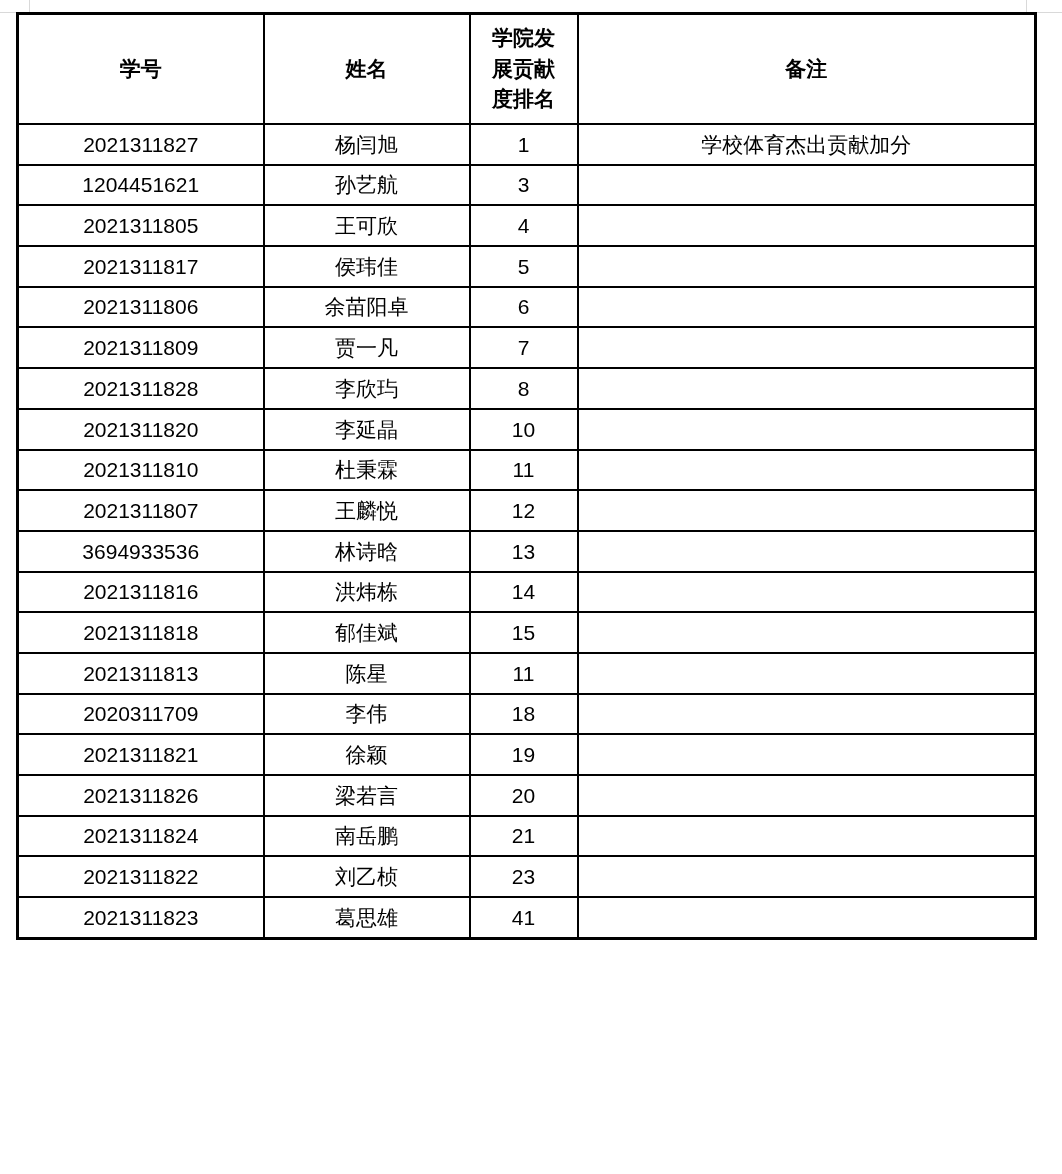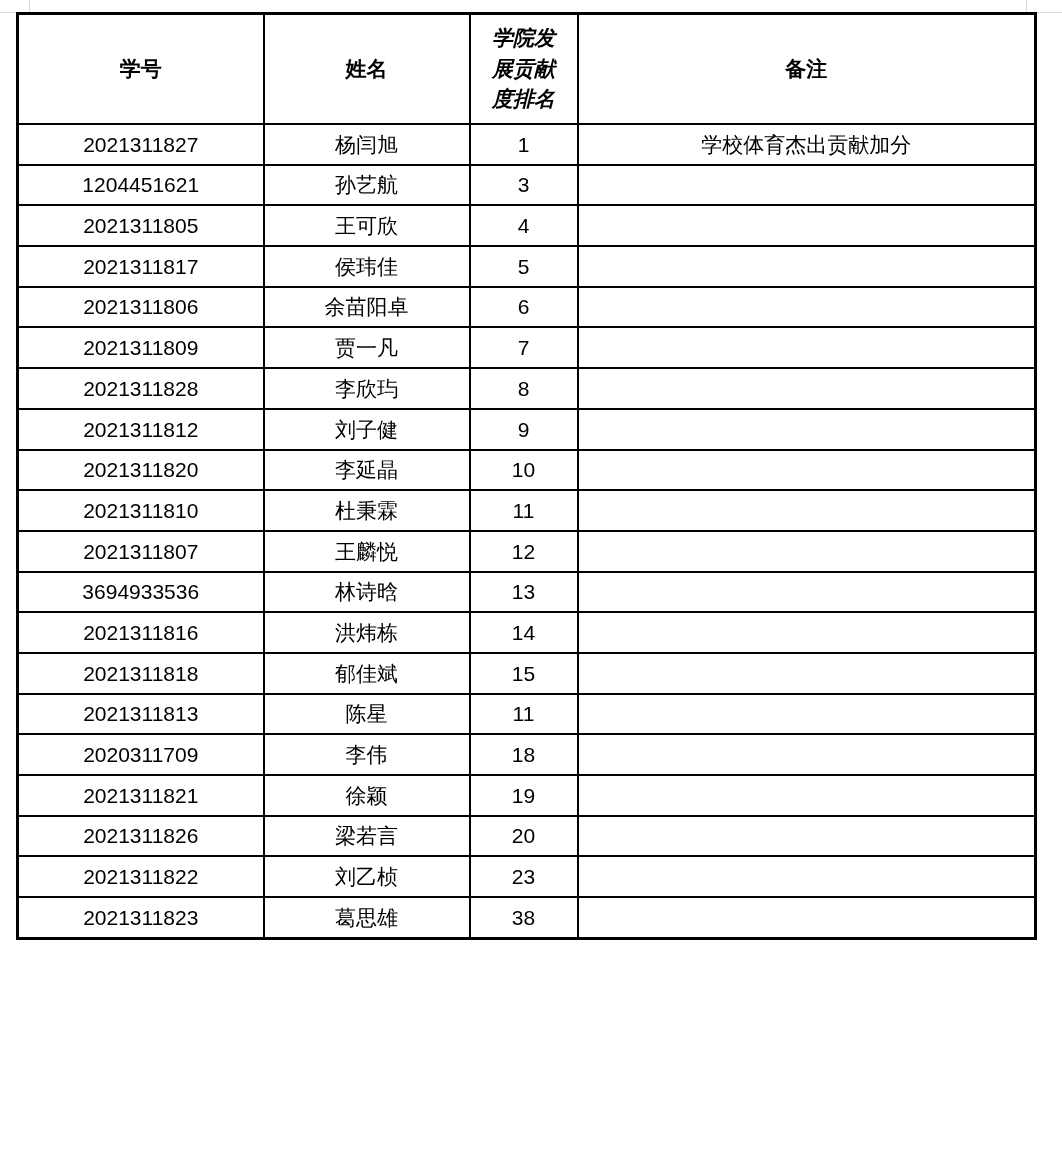--- a/index.html
+++ b/index.html
@@ -48,21 +48,20 @@
   .col-name   { width: 206px; }
   .col-rank   { width: 108px; }
   .col-remark { width: 458px; }
 
   
   .wrap-3 {
     display: inline-block;
     width: 3.05em;
     line-height: 1.45;
     word-break: break-all;
-    font-style: italic;
   }
 </style>
 </head>
 <body>
 
 <div id="grid-h-top" class="gridline"></div>
 <div id="grid-v-left" class="gridline"></div>
 <div id="grid-v-right" class="gridline"></div>
 
 <table class="sheet-table">
@@ -119,26 +118,20 @@
         <td>7</td>
         <td></td>
       </tr>
       <tr>
         <td>2021311828</td>
         <td>李欣玙</td>
         <td>8</td>
         <td></td>
       </tr>
       <tr>
-        <td>2021311812</td>
-        <td>刘子健</td>
-        <td>9</td>
-        <td></td>
-      </tr>
-      <tr>
         <td>2021311820</td>
         <td>李延晶</td>
         <td>10</td>
         <td></td>
       </tr>
       <tr>
         <td>2021311810</td>
         <td>杜秉霖</td>
         <td>11</td>
         <td></td>
@@ -185,25 +178,31 @@
         <td>19</td>
         <td></td>
       </tr>
       <tr>
         <td>2021311826</td>
         <td>梁若言</td>
         <td>20</td>
         <td></td>
       </tr>
       <tr>
+        <td>2021311824</td>
+        <td>南岳鹏</td>
+        <td>21</td>
+        <td></td>
+      </tr>
+      <tr>
         <td>2021311822</td>
         <td>刘乙桢</td>
         <td>23</td>
         <td></td>
       </tr>
       <tr>
         <td>2021311823</td>
         <td>葛思雄</td>
-        <td>38</td>
+        <td>41</td>
         <td></td>
       </tr>
     </tbody>
 </table>
 
 </body></html>

